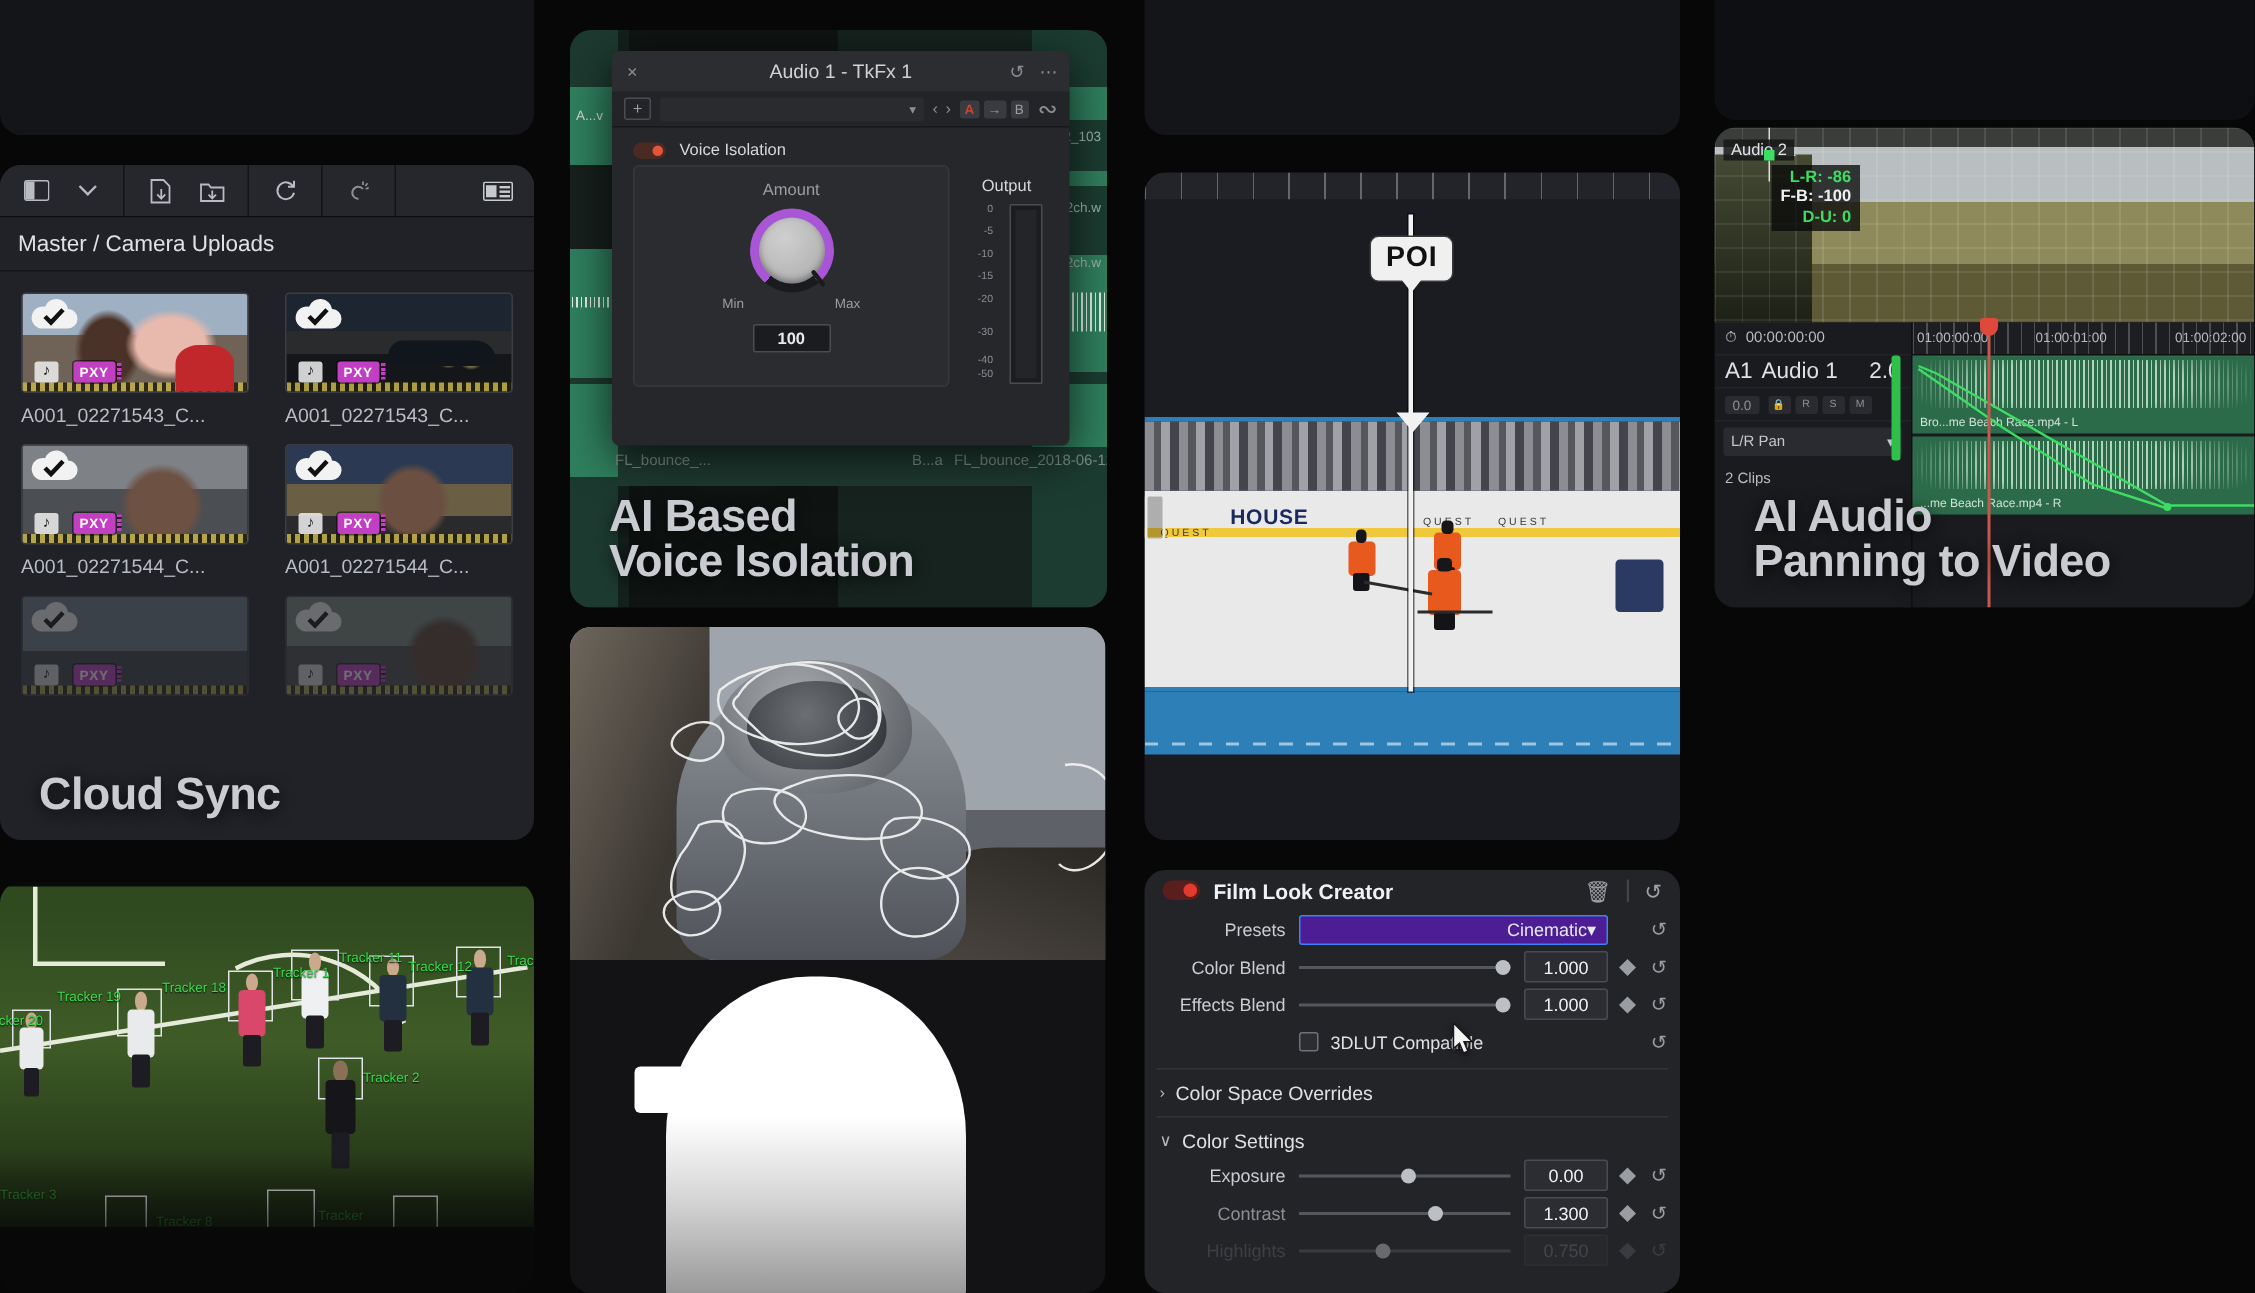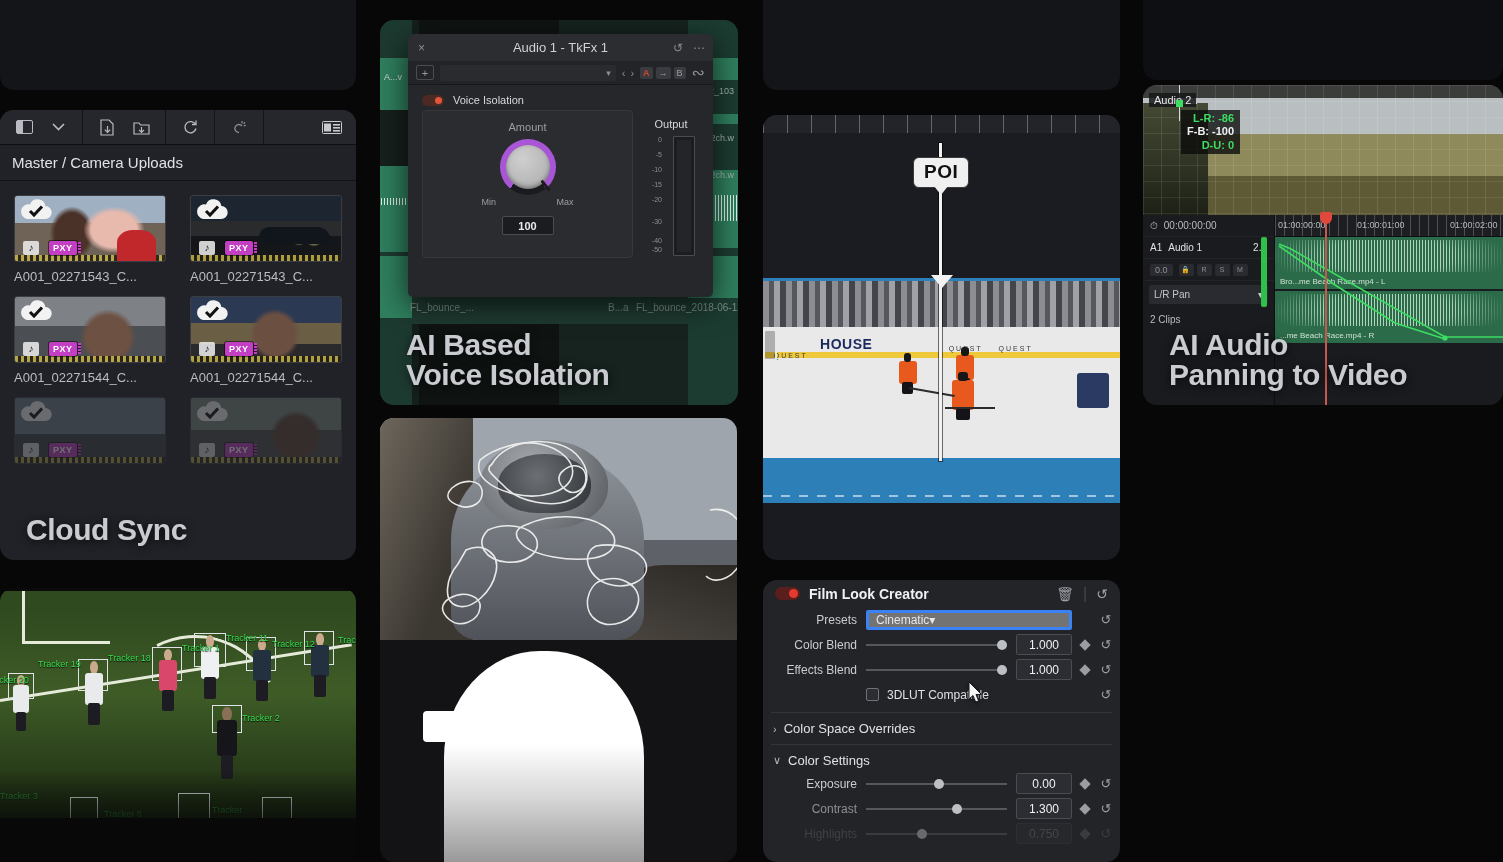--- a/index.html
+++ b/index.html
@@ -245,21 +245,21 @@
   .aa-cross2{ position:absolute; left:18px; top:18px; width:36px; height:1px;
     background:#d8dadd; z-index:4; }
   .aa-dot{ position:absolute; left:33px; top:15px; width:7px; height:7px;
     background:#3ddc63; z-index:6; }
 
   .aa-tl{ position:absolute; left:0; right:0; top:130px; bottom:0;
     background:#1a1b1e; display:flex; }
   .aa-hdr{ width:132px; border-right:1px solid #0e0f11; }
   .aa-hrow{ height:22px; display:flex; align-items:center; padding:0 7px;
     color:#b9bcc1; font-size:10px; gap:6px; border-bottom:1px solid #232428; }
-  .aa-hrow.strong{ color:#dfe1e5; font-size:10px; }
+  .aa-hrow.strong{ color:#dfe1e5; font-size:15px; }
   .aa-chip{ background:#2a2b30; border-radius:2px; padding:1px 5px;
     color:#8d9096; font-size:9px; }
   .aa-btns{ display:flex; gap:3px; }
   .aa-btns i{ width:15px; height:12px; background:#2a2b30; border-radius:2px;
     font-style:normal; font-size:7px; color:#8d9096; display:flex;
     align-items:center; justify-content:center; }
   .aa-sel{ height:19px; margin:4px 6px; background:#2a2b30; border-radius:2px;
     display:flex; align-items:center; justify-content:space-between;
     padding:0 5px; color:#c3c6cb; font-size:10px; }
   .aa-fader{ position:absolute; left:118px; top:152px; width:6px; height:70px;
@@ -293,23 +293,23 @@
   .fl-tog:after{ content:""; position:absolute; right:2px; top:2px; width:9px;
     height:9px; border-radius:50%; background:#e23b2e; }
   .fl-title{ color:#f0f1f3; font-size:14px; font-weight:bold; }
   .fl-head .sp{ flex:1; }
   .fl-ic{ color:#9fa2a8; font-size:14px; }
   .fl-div{ color:#46484d; }
   .fl-row{ display:flex; align-items:center; height:25px; padding:0 6px; gap:9px; }
   .fl-lab{ width:88px; text-align:right; color:#c9ccd1; font-size:12px; flex:none; }
   .fl-lab.dim{ color:#8c8f95; }
   .fl-lab.dim2{ color:#5d6065; }
-  .fl-select{ flex:1; height:20px; background:#737373; border:3px solid #3b82f6;
+  .fl-select{ flex:1; height:20px; background:#4c1d95; border:1px solid #3b82f6;
     border-radius:2px; display:flex; align-items:center;
-    justify-content:flex-start; padding:0 7px; color:#e6e7ea; font-size:12px; }
+    justify-content:flex-end; padding:0 7px; color:#e6e7ea; font-size:12px; }
   .fl-slider{ flex:1; position:relative; height:20px; }
   .fl-track{ position:absolute; left:0; right:0; top:9px; height:2px;
     background:#55575c; }
   .fl-knob{ position:absolute; top:5px; width:10px; height:10px;
     border-radius:50%; background:#bcbfc4; }
   .fl-num{ width:56px; height:21px; background:#2c2d32; border:1px solid #4a4c51;
     border-radius:2px; color:#f0f1f3; font-size:12px; display:flex;
     align-items:center; justify-content:center; flex:none; }
   .fl-num.dim{ color:#6c6f74; border-color:#3a3c41; }
   .fl-dia{ width:8px; height:8px; background:#9a9da2; transform:rotate(45deg);

